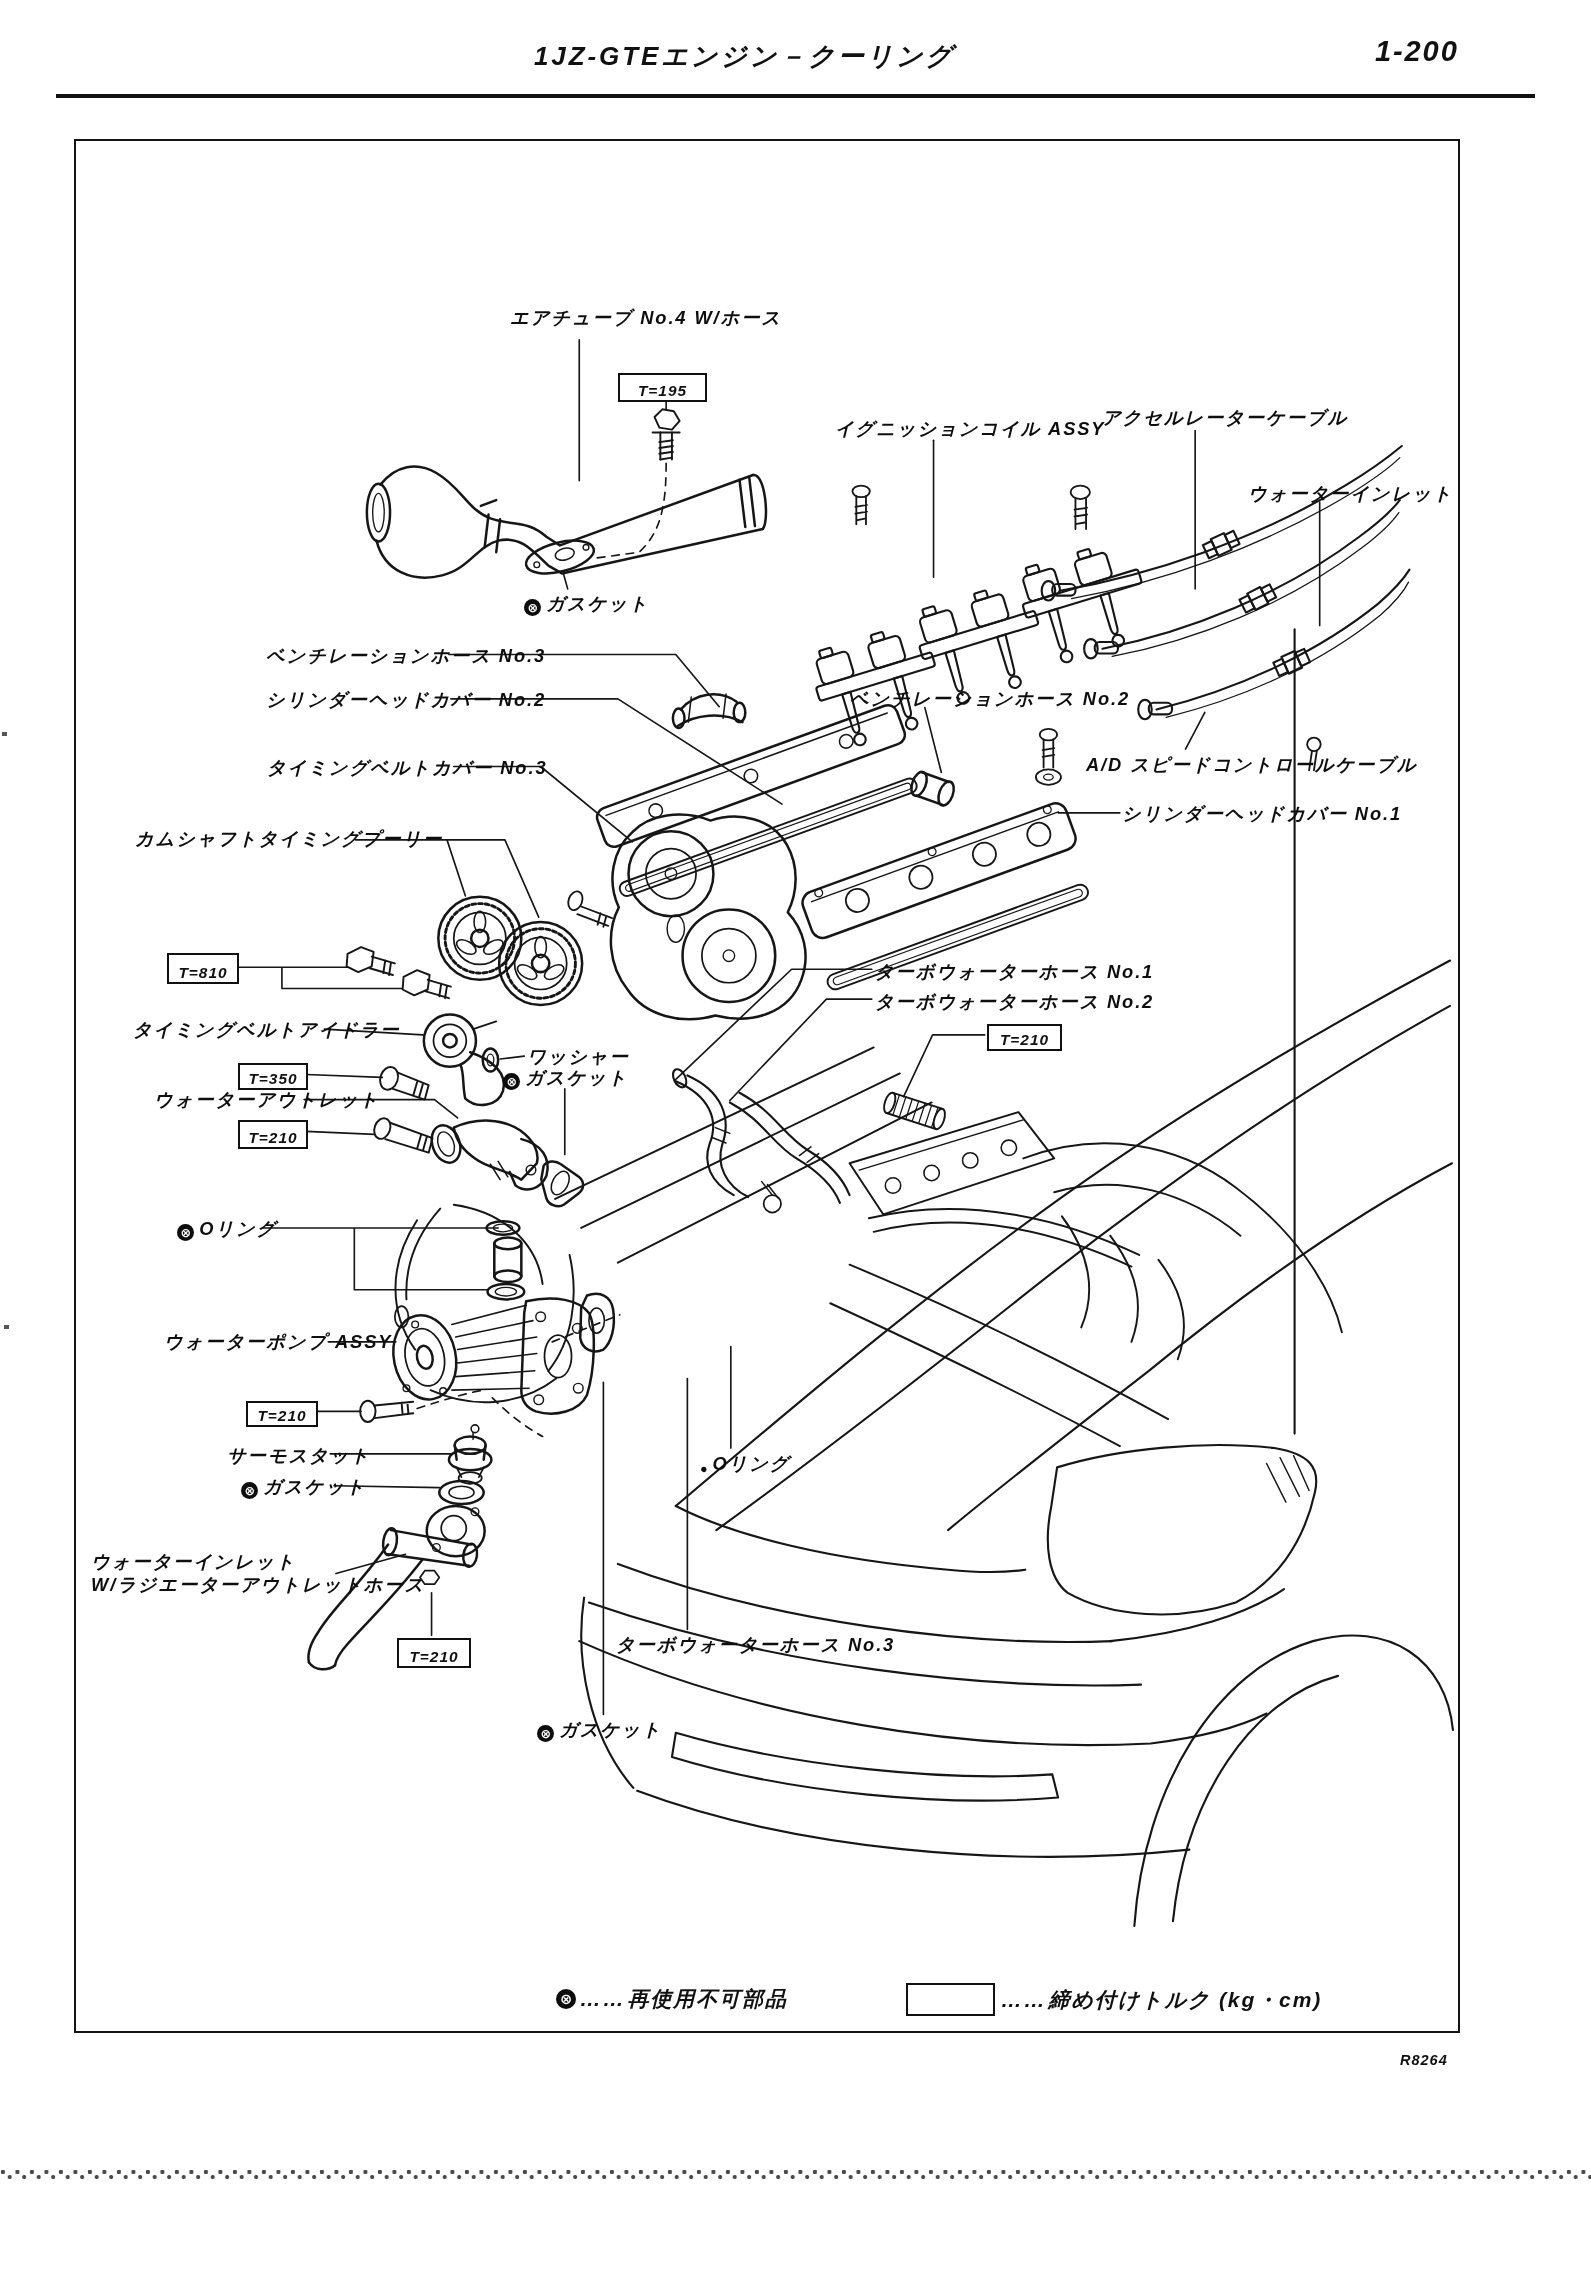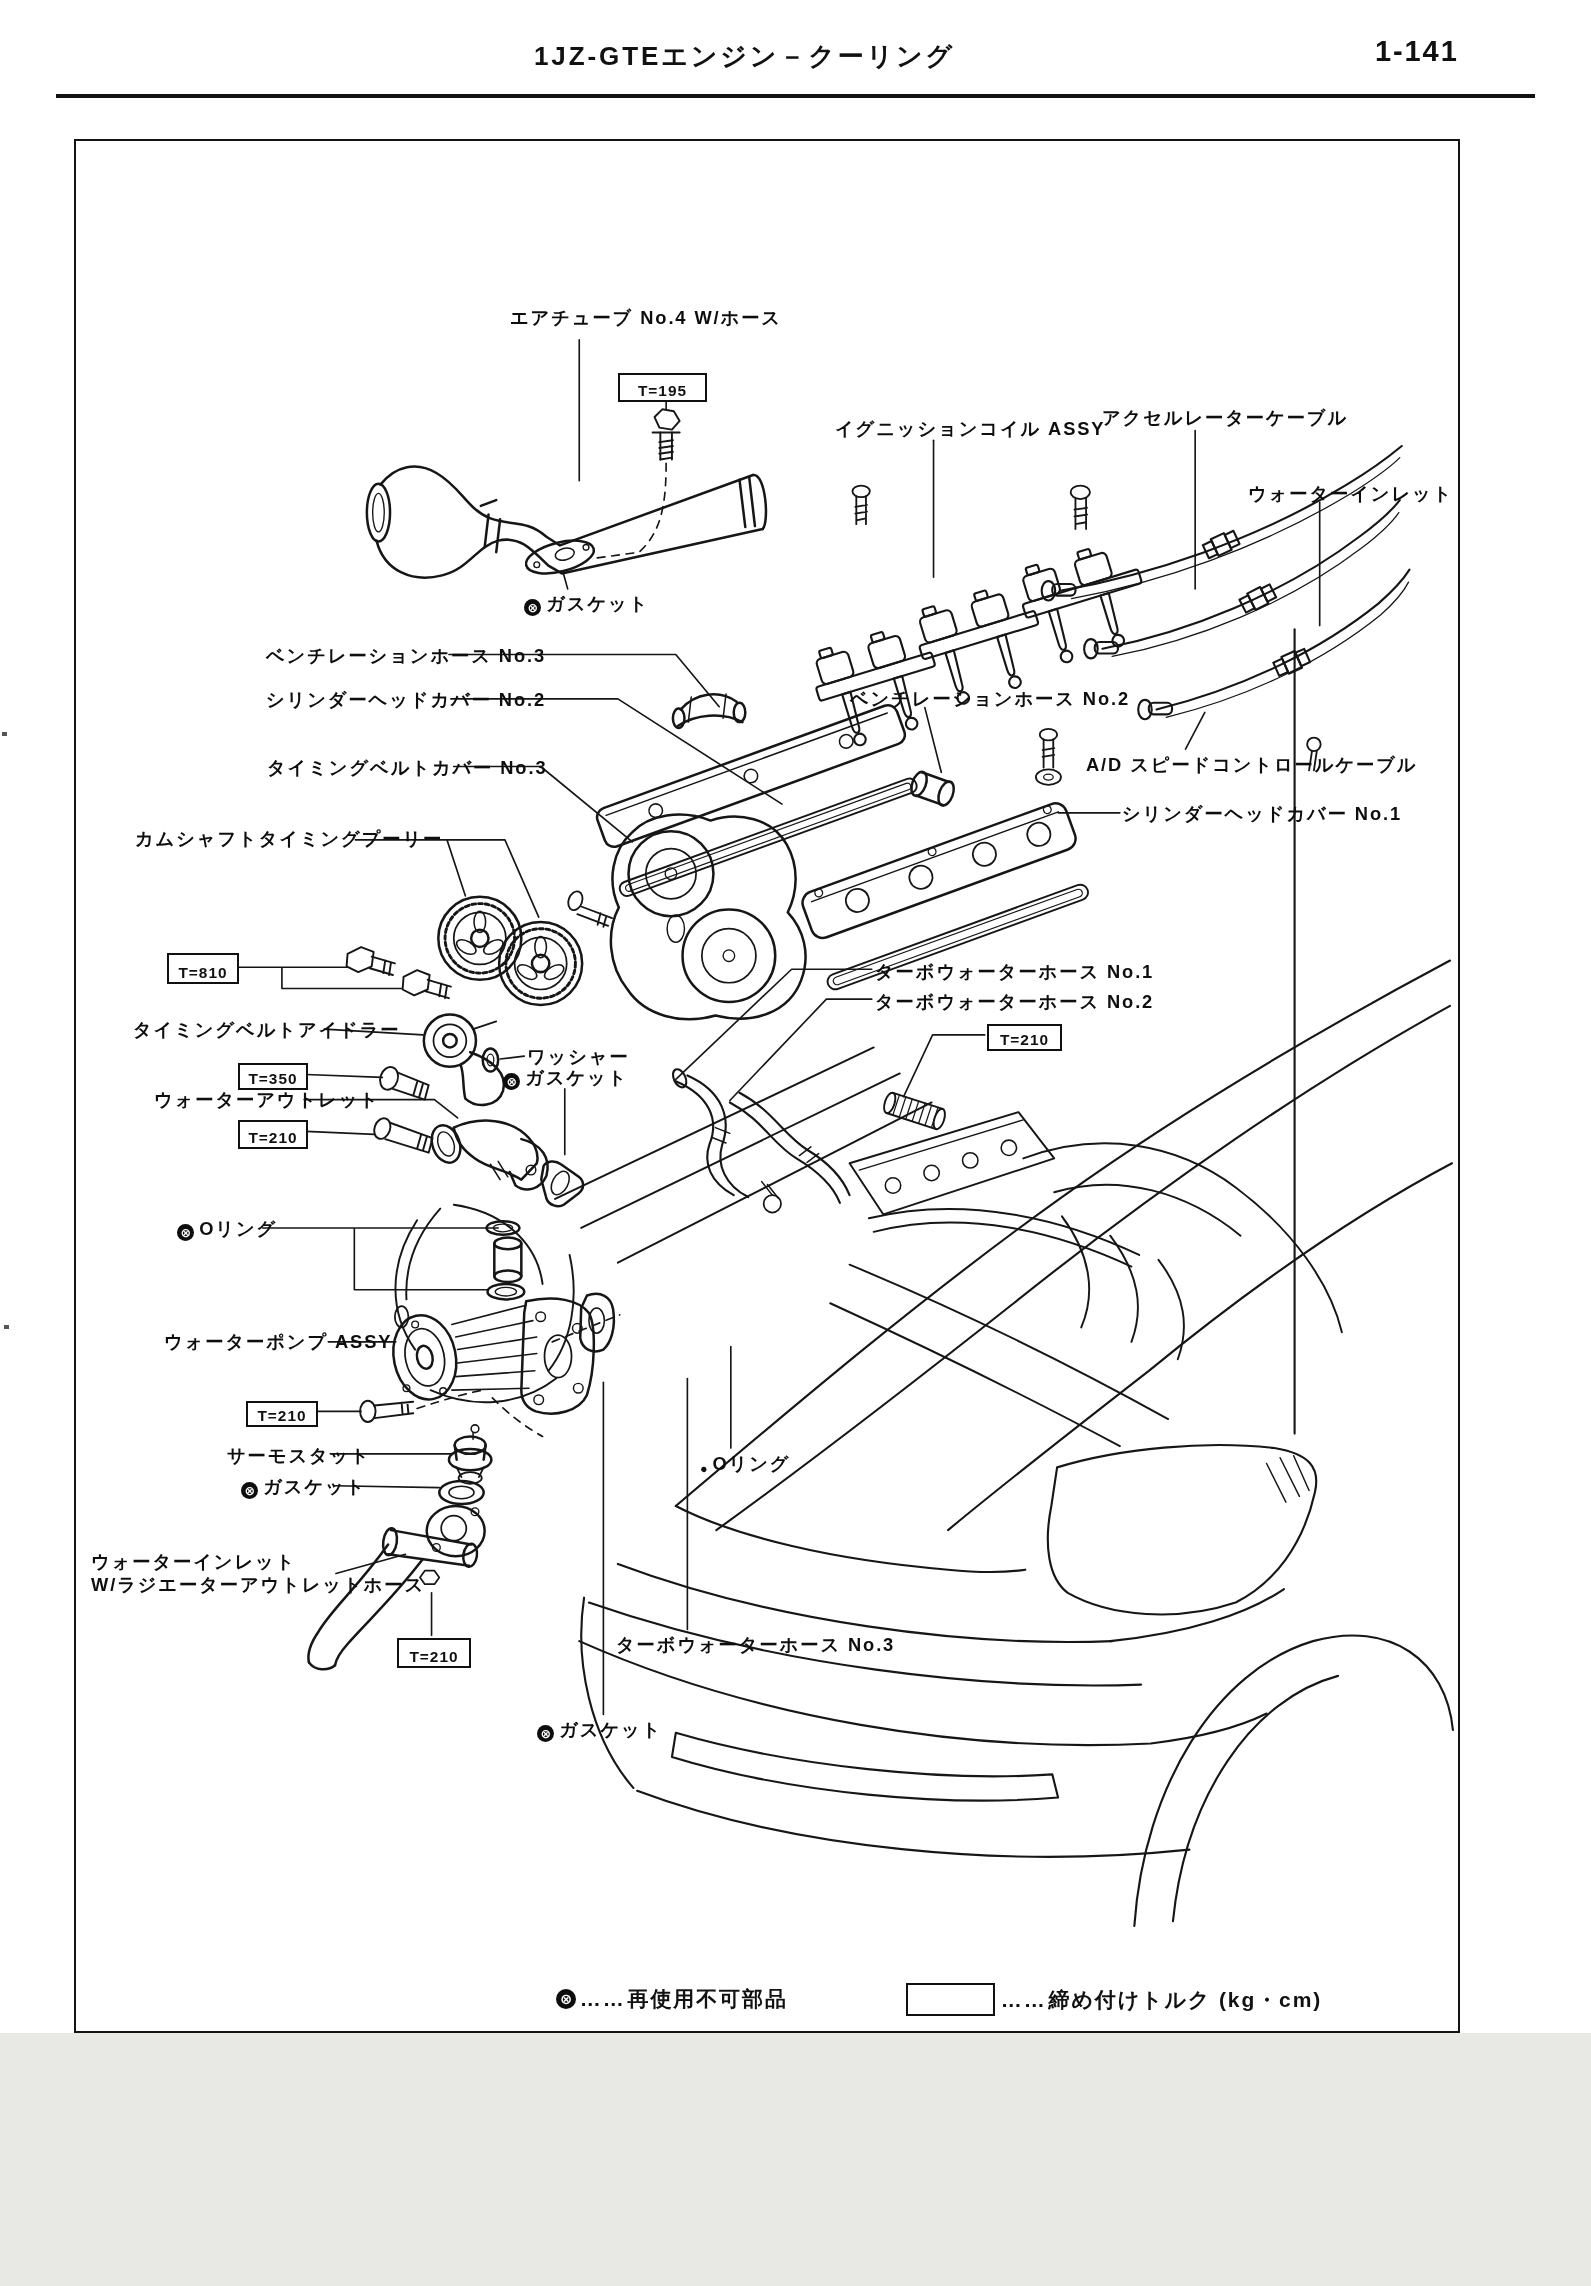--- a/index.html
+++ b/index.html
@@ -1,17 +1,17 @@
 <!DOCTYPE html>
 <html><head>
 <meta charset="utf-8">
 <style>
   html,body{margin:0;padding:0;background:#e8e8e4;}
-  #page{position:relative;width:1591px;height:2033px;background:#ffffff;overflow:hidden;
-        font-family:"Liberation Sans","DejaVu Sans",sans-serif;color:#111;}
+  #page{position:relative;width:1591px;height:2286px;background:#ffffff;overflow:hidden;
+        font-family:"Liberation Sans","DejaVu Sans",sans-serif;color:#111;font-style:italic;}
   .hdr-title{position:absolute;left:534px;top:39px;font-size:26px;font-weight:700;letter-spacing:2.9px;white-space:nowrap;}
   .hdr-page{position:absolute;left:1375px;top:35px;font-size:29px;font-weight:700;letter-spacing:1.9px;}
   .hdr-rule{position:absolute;left:56px;top:94px;width:1479px;height:3.9px;background:#121212;}
   #frame{position:absolute;left:74px;top:139px;width:1382px;height:1890px;border:2.9px solid #141414;}
   svg.art{position:absolute;left:0;top:0;pointer-events:none;}
   .lbl{position:absolute;white-space:nowrap;display:flex;align-items:flex-end;gap:4.8px;
        font-size:18.3px;font-weight:700;letter-spacing:1.9px;color:#0e0e0e;}
   .symx{display:inline-flex;width:17.4px;height:17.4px;border-radius:50%;background:#0d0d0d;color:#fff;
         font-size:12.6px;align-items:center;justify-content:center;letter-spacing:0;flex:0 0 auto;}
   .symd{font-size:12.6px;letter-spacing:0;flex:0 0 auto;}
@@ -26,21 +26,21 @@
                       radial-gradient(circle at 9.7px 6.8px,#4a4a4a 1.7px,rgba(0,0,0,0) 2.3px);
      background-size:14.5px 8.7px;}
   .speck{position:absolute;width:4.8px;height:3.9px;background:#555;}
 </style>
 </head>
 <body>
 
 <div id="page">
 
   <div class="hdr-title">1JZ-GTEエンジン－クーリング</div>
-  <div class="hdr-page">1-141</div>
+  <div class="hdr-page">1-200</div>
   <div class="hdr-rule"></div>
 
   <div id="frame"></div>
 
   <svg class="art" width="1591" height="2286" viewBox="0 0 1648 2368" fill="none" stroke="#161616" stroke-width="2.6" stroke-linecap="round" stroke-linejoin="round">
 
     <g stroke-width="1.7">
       <path d="M600,352 L600,498"></path>
       <path d="M690,412 L690,424"></path>
       <path d="M967,456 L967,598"></path>

